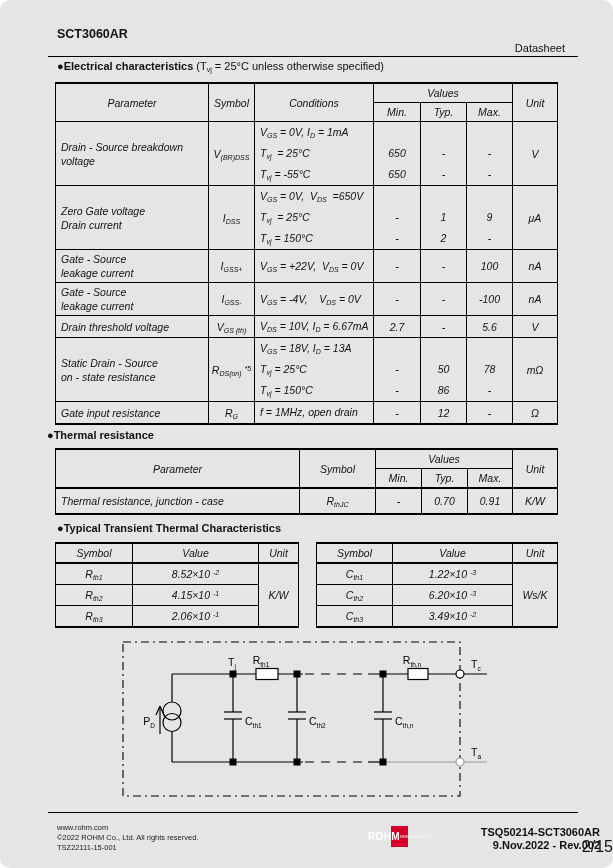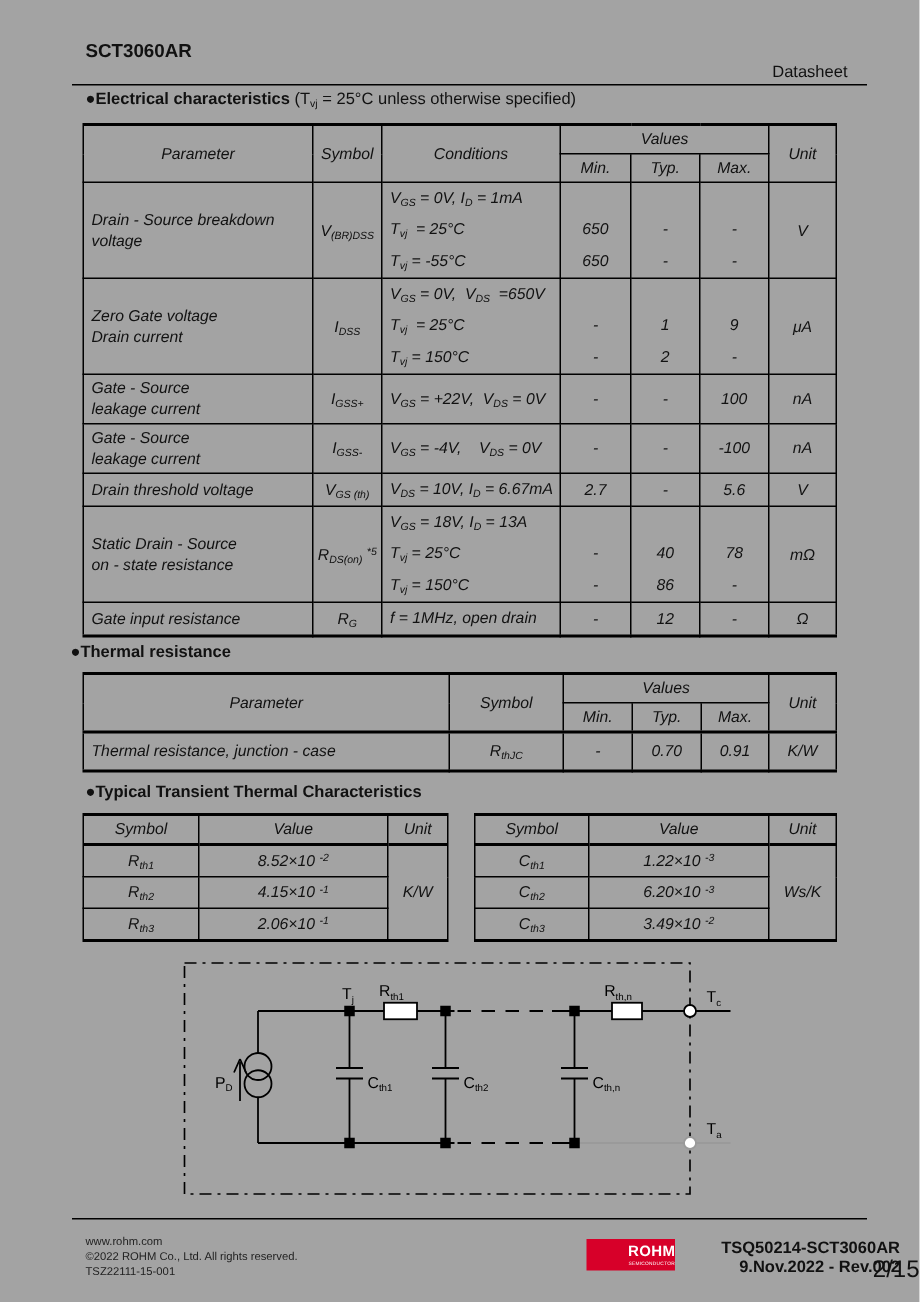--- a/index.html
+++ b/index.html
@@ -1,17 +1,17 @@
 <!DOCTYPE html>
 <html><head>
 <meta charset="utf-8">
 <style>
   html,body{margin:0;padding:0;background:#fff;}
   body{font-family:"Liberation Sans","DejaVu Sans",sans-serif;color:#111;}
-  .page{position:relative;width:613px;height:868px;background:#a3a3a3;overflow:hidden;}
+  .page{position:relative;width:613px;height:868px;background:#e5e5e5;overflow:hidden;border-radius:10px;}
 
   .abs{position:absolute;}
   .rule{position:absolute;left:48px;width:530px;height:1px;background:#000;}
 
   .part-number{left:57px;top:27px;font-size:12.5px;font-weight:bold;}
   .doc-type{right:48px;top:42px;font-size:11px;}
 
   .section-heading{font-size:11px;}
   .section-heading .hb{font-weight:bold;}
   .section-heading .hn{font-weight:normal;}
@@ -45,22 +45,22 @@
   svg.diagram .term{fill:#fff;stroke:#000;stroke-width:1.2;}
   svg.diagram .term.g{stroke:#9a9a9a;}
   svg.diagram circle.src{fill:none;stroke:#000;stroke-width:1.2;}
   svg.diagram text{font-family:"Liberation Sans","DejaVu Sans",sans-serif;font-size:10.5px;fill:#000;}
   svg.diagram tspan.svgsub{font-size:6.5px;}
 
   
   .footer-left{left:57px;top:823px;font-size:7.5px;line-height:10px;color:#222;}
   .footer-page{left:0;right:0;top:838px;text-align:right;font-size:16px;}
   .footer-right{right:13px;top:826px;text-align:right;font-size:11px;font-weight:bold;line-height:13px;}
-  .logo{left:391px;top:826px;width:31px;height:21px;display:flex;flex-direction:column;
-    align-items:center;justify-content:center;padding-left:28px;}
+  .logo{left:391px;top:826px;width:17px;height:21px;display:flex;
+    align-items:center;justify-content:center;}
   .logo .lt{color:#fff;font-weight:bold;font-size:10px;line-height:10px;letter-spacing:.3px;}
   .logo .ls{color:#fff;font-size:3.2px;line-height:4px;letter-spacing:.2px;white-space:nowrap;}
 </style>
 </head>
 <body>
 
 <div class="page">
 
   <div class="abs part-number">SCT3060AR</div>
   <div class="abs doc-type">Datasheet</div>
@@ -203,21 +203,21 @@
             <div class="line">T<sub>vj</sub> = 25°C</div>
             <div class="line">T<sub>vj</sub> = 150°C</div>
           </td>
           <td>
             <div class="num-line"></div>
             <div class="num-line">-</div>
             <div class="num-line">-</div>
           </td>
           <td>
             <div class="num-line"></div>
-            <div class="num-line">40</div>
+            <div class="num-line">50</div>
             <div class="num-line">86</div>
           </td>
           <td>
             <div class="num-line"></div>
             <div class="num-line">78</div>
             <div class="num-line">-</div>
           </td>
           <td>mΩ</td>
         </tr>
         <tr>

